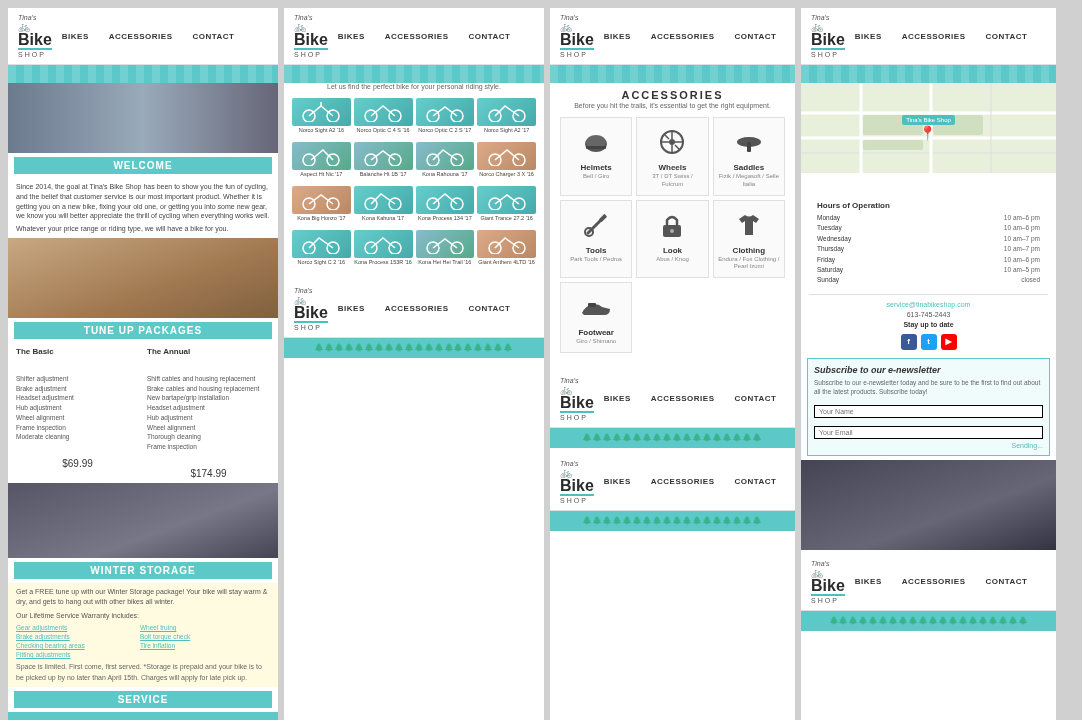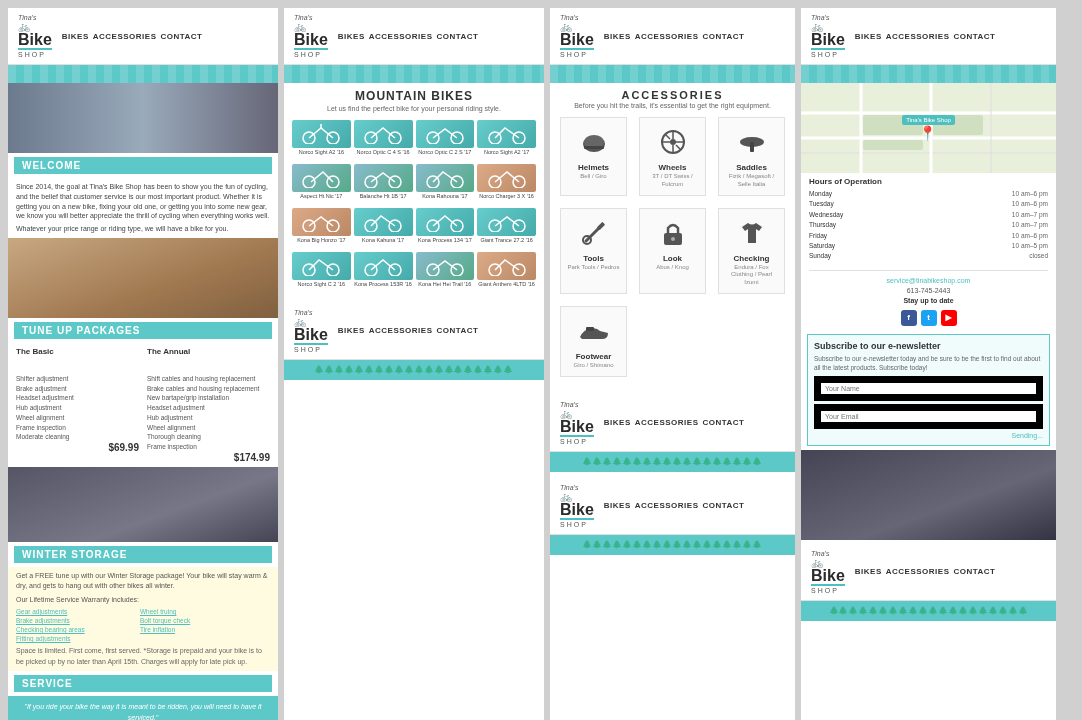--- a/index.html
+++ b/index.html
@@ -72,21 +72,21 @@
       padding-top: 1px;
     }
 
     .logo-icon {
       font-size: 10px;
       color: #4dbfbf;
     }
 
     .nav-links {
       display: flex;
-      gap: 4px;
+      gap: 20px;
       font-size: 8px;
       font-weight: bold;
       color: #444;
       text-transform: uppercase;
     }
 
     .nav-link {
       color: #333;
       text-decoration: none;
       letter-spacing: 0.5px;
@@ -118,20 +118,21 @@
     
     .section-banner {
       background: #5cc8c8;
       color: #fff;
       font-size: 10px;
       font-weight: bold;
       text-transform: uppercase;
       letter-spacing: 1px;
       padding: 3px 8px;
       margin: 4px 6px;
+      text-align: center;
     }
 
     
     .hero-image {
       width: 100%;
       height: 70px;
       background: linear-gradient(135deg, #888 0%, #aaa 50%, #777 100%);
       display: flex;
       align-items: center;
       justify-content: center;
@@ -191,24 +192,24 @@
     }
 
     .tuneup-item {
       font-size: 6.5px;
       color: #555;
       line-height: 1.5;
     }
 
     .tuneup-price {
       font-size: 10px;
-      font-weight: bold;
+      font-weight: normal;
       color: #333;
-      text-align: right;
-      margin-top: 0;
+      text-align: center;
+      margin-top: 16px;
     }
 
     .mid-portrait {
       width: 100%;
       height: 75px;
       background: linear-gradient(160deg, #556 0%, #778 60%, #445 100%);
     }
 
     .winter-section {
       padding: 4px 8px;
@@ -325,21 +326,21 @@
     .accessories-subtitle {
       font-size: 7px;
       color: #666;
       text-align: center;
       margin-bottom: 6px;
     }
 
     .acc-grid {
       display: grid;
       grid-template-columns: repeat(3, 1fr);
-      gap: 12px;
+      gap: 4px;
       padding: 2px 10px;
     }
 
     .acc-item {
       border: 1px solid #e0e0e0;
       padding: 6px 4px;
       text-align: center;
       background: #fafafa;
     }
 
@@ -371,23 +372,24 @@
       width: 100%;
       height: 90px;
       background: linear-gradient(135deg, #c8d8b0, #a8c090, #88a870);
       position: relative;
       display: flex;
       align-items: center;
       justify-content: center;
     }
 
     .hours-section {
-      padding: 4px 8px;
+      padding: 4px 16px;
       font-size: 6.5px;
       color: #555;
+      margin-top: 24px;
     }
 
     .hours-title {
       font-size: 8px;
       font-weight: bold;
       color: #333;
       margin-bottom: 3px;
     }
 
     .hours-row {
@@ -447,32 +449,33 @@
       border: 1px solid #5cc8c8;
       padding: 6px;
       background: #f0fbfb;
     }
 
     .newsletter-title {
       font-size: 9px;
       font-weight: bold;
       color: #333;
       margin-bottom: 3px;
+      font-style: italic;
     }
 
     .newsletter-text {
       font-size: 6.5px;
       color: #666;
       margin-bottom: 4px;
       line-height: 1.4;
     }
 
     .newsletter-input {
       width: 100%;
-      border: 7px solid #000000;
+      border: 1px solid #000000;
       font-size: 7px;
       padding: 2px 4px;
       margin-bottom: 3px;
       color: #999;
     }
 
     .newsletter-sending {
       font-size: 7px;
       color: #4dbfbf;
       text-align: right;
@@ -602,21 +605,20 @@
         <a class="nav-link">BIKES</a>
         <a class="nav-link">ACCESSORIES</a>
         <a class="nav-link">CONTACT</a>
       </div>
     </div>
 
     <div class="teal-bar">
       <div class="teal-bar-pattern"></div>
     </div>
 
-    <div class="page-title">MOUNTAIN BIKES</div>
     <div class="page-subtitle">Let us find the perfect bike for your personal riding style.</div>
 
     <div class="bike-grid bike-row">
       <div class="bike-item">
         <div class="bike-image bike-teal">
           <svg width="40" height="20" viewBox="0 0 40 20">
               <circle cx="8" cy="14" r="6" fill="none" stroke="#fff" stroke-width="1.5"></circle>
               <circle cx="32" cy="14" r="6" fill="none" stroke="#fff" stroke-width="1.5"></circle>
               <path d="M8 14 L20 4 L32 14" fill="none" stroke="#fff" stroke-width="1.5"></path>
               <path d="M20 4 L20 0" stroke="#fff" stroke-width="1.5"></path>
@@ -894,21 +896,21 @@
         <div class="acc-name">Look</div>
         <div class="acc-brand">Abus / Knog</div>
       </div>
 
       <div class="acc-item">
         <div class="acc-icon-area">
           <svg width="28" height="28" viewBox="0 0 28 28">
             <path d="M10 4 L4 8 L7 12 L10 10 L10 24 L18 24 L18 10 L21 12 L24 8 L18 4 Q14 7 10 4Z" fill="#555"></path>
           </svg>
         </div>
-        <div class="acc-name">Checking</div>
+        <div class="acc-name">Clothing</div>
         <div class="acc-brand">Endura / Fox Clothing / Pearl Izumi</div>
       </div>
 
       <div class="acc-item">
         <div class="acc-icon-area">
           <svg width="32" height="24" viewBox="0 0 32 24">
             <path d="M2 18 Q6 10 12 10 Q18 8 22 12 L30 14 Q30 20 24 20 L4 20 Z" fill="#555"></path>
             <rect x="8" y="8" width="8" height="4" rx="1" fill="#444"></rect>
           </svg>
         </div>

